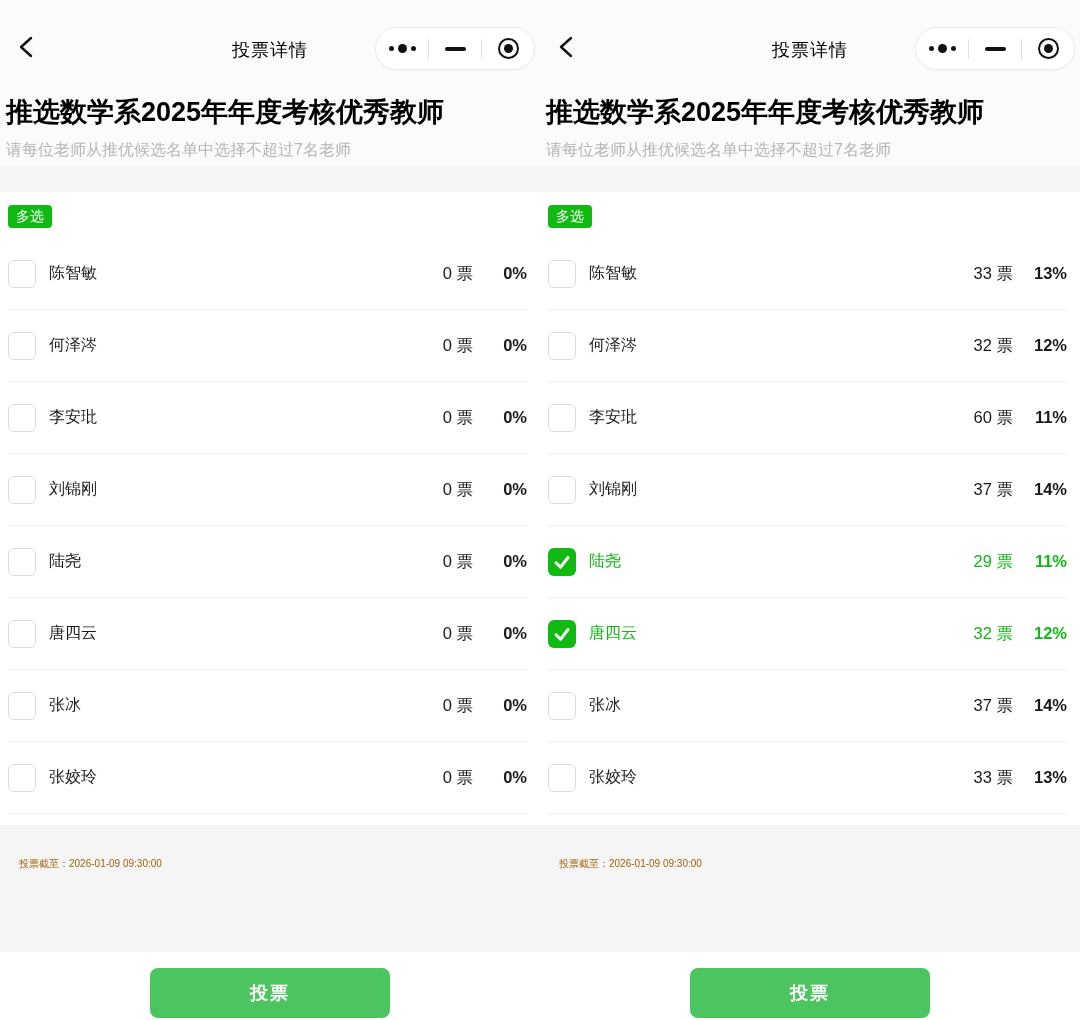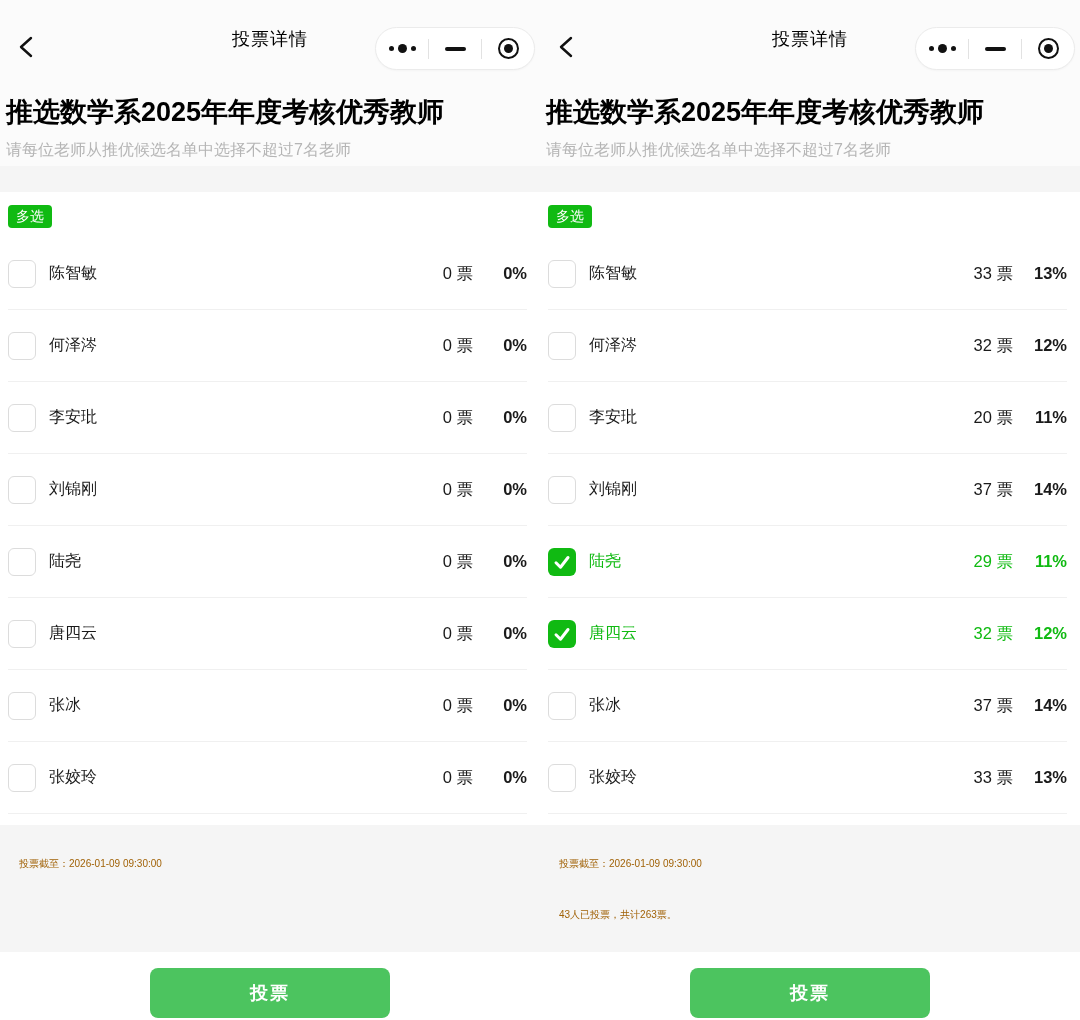--- a/index.html
+++ b/index.html
@@ -5,21 +5,21 @@
   * { margin:0; padding:0; box-sizing:border-box; }
   html,body { width:1080px; height:1020px; background:#fff; overflow:hidden; }
   body { font-family:"Liberation Sans", sans-serif; display:flex; }
 
   .panel { width:540px; height:1020px; position:relative; background:#fff; }
 
   
   .top-area { background:#fbfbfb; height:166px; position:relative; }
   .navbar { position:relative; height:90px; }
   .back { position:absolute; left:14px; top:34px; width:26px; height:26px; cursor:pointer; }
-  .nav-title { position:absolute; left:0; right:0; top:27px; text-align:center;
+  .nav-title { position:absolute; left:0; right:0; top:38px; text-align:center;
                font-size:18px; color:#000; letter-spacing:1px; }
   .capsule { position:absolute; right:5px; top:27px; width:160px; height:43px;
              background:#fff; border:1px solid #ebebeb; border-radius:22px;
              display:flex; align-items:center; justify-content:space-evenly;
              box-shadow:0 1px 2px rgba(0,0,0,0.03); }
   .cap-btn { display:flex; align-items:center; justify-content:center; height:100%; flex:1; cursor:pointer; }
   .cap-div { width:1px; height:20px; background:#e2e2e2; }
   .dots { display:flex; align-items:center; gap:4px; }
   .dots i { display:block; background:#111; border-radius:50%; }
   .dots .d-s { width:5px; height:5px; }
@@ -237,21 +237,21 @@
     <span class="name">何泽涔</span>
     <span class="votes">32 票</span>
     <span class="pct">12%</span>
   </div>
 
   <div class="row">
     <span class="checkbox">
       
     </span>
     <span class="name">李安玭</span>
-    <span class="votes">20 票</span>
+    <span class="votes">60 票</span>
     <span class="pct">11%</span>
   </div>
 
   <div class="row">
     <span class="checkbox">
       
     </span>
     <span class="name">刘锦刚</span>
     <span class="votes">37 票</span>
     <span class="pct">14%</span>
@@ -293,18 +293,17 @@
       
     </span>
     <span class="name">张姣玲</span>
     <span class="votes">33 票</span>
     <span class="pct">13%</span>
   </div>
 </div>
     </div>
     <div class="footer-info">
       <p><span>投票截至：</span><span>2026-01-09 09:30:00</span></p>
-      <p>43人已投票，共计263票。</p>
     </div>
     <div class="button-area">
       <button class="vote-btn" style="background: rgb(76, 196, 95);">投票</button>
     </div>
   </div>
 
 </body></html>

